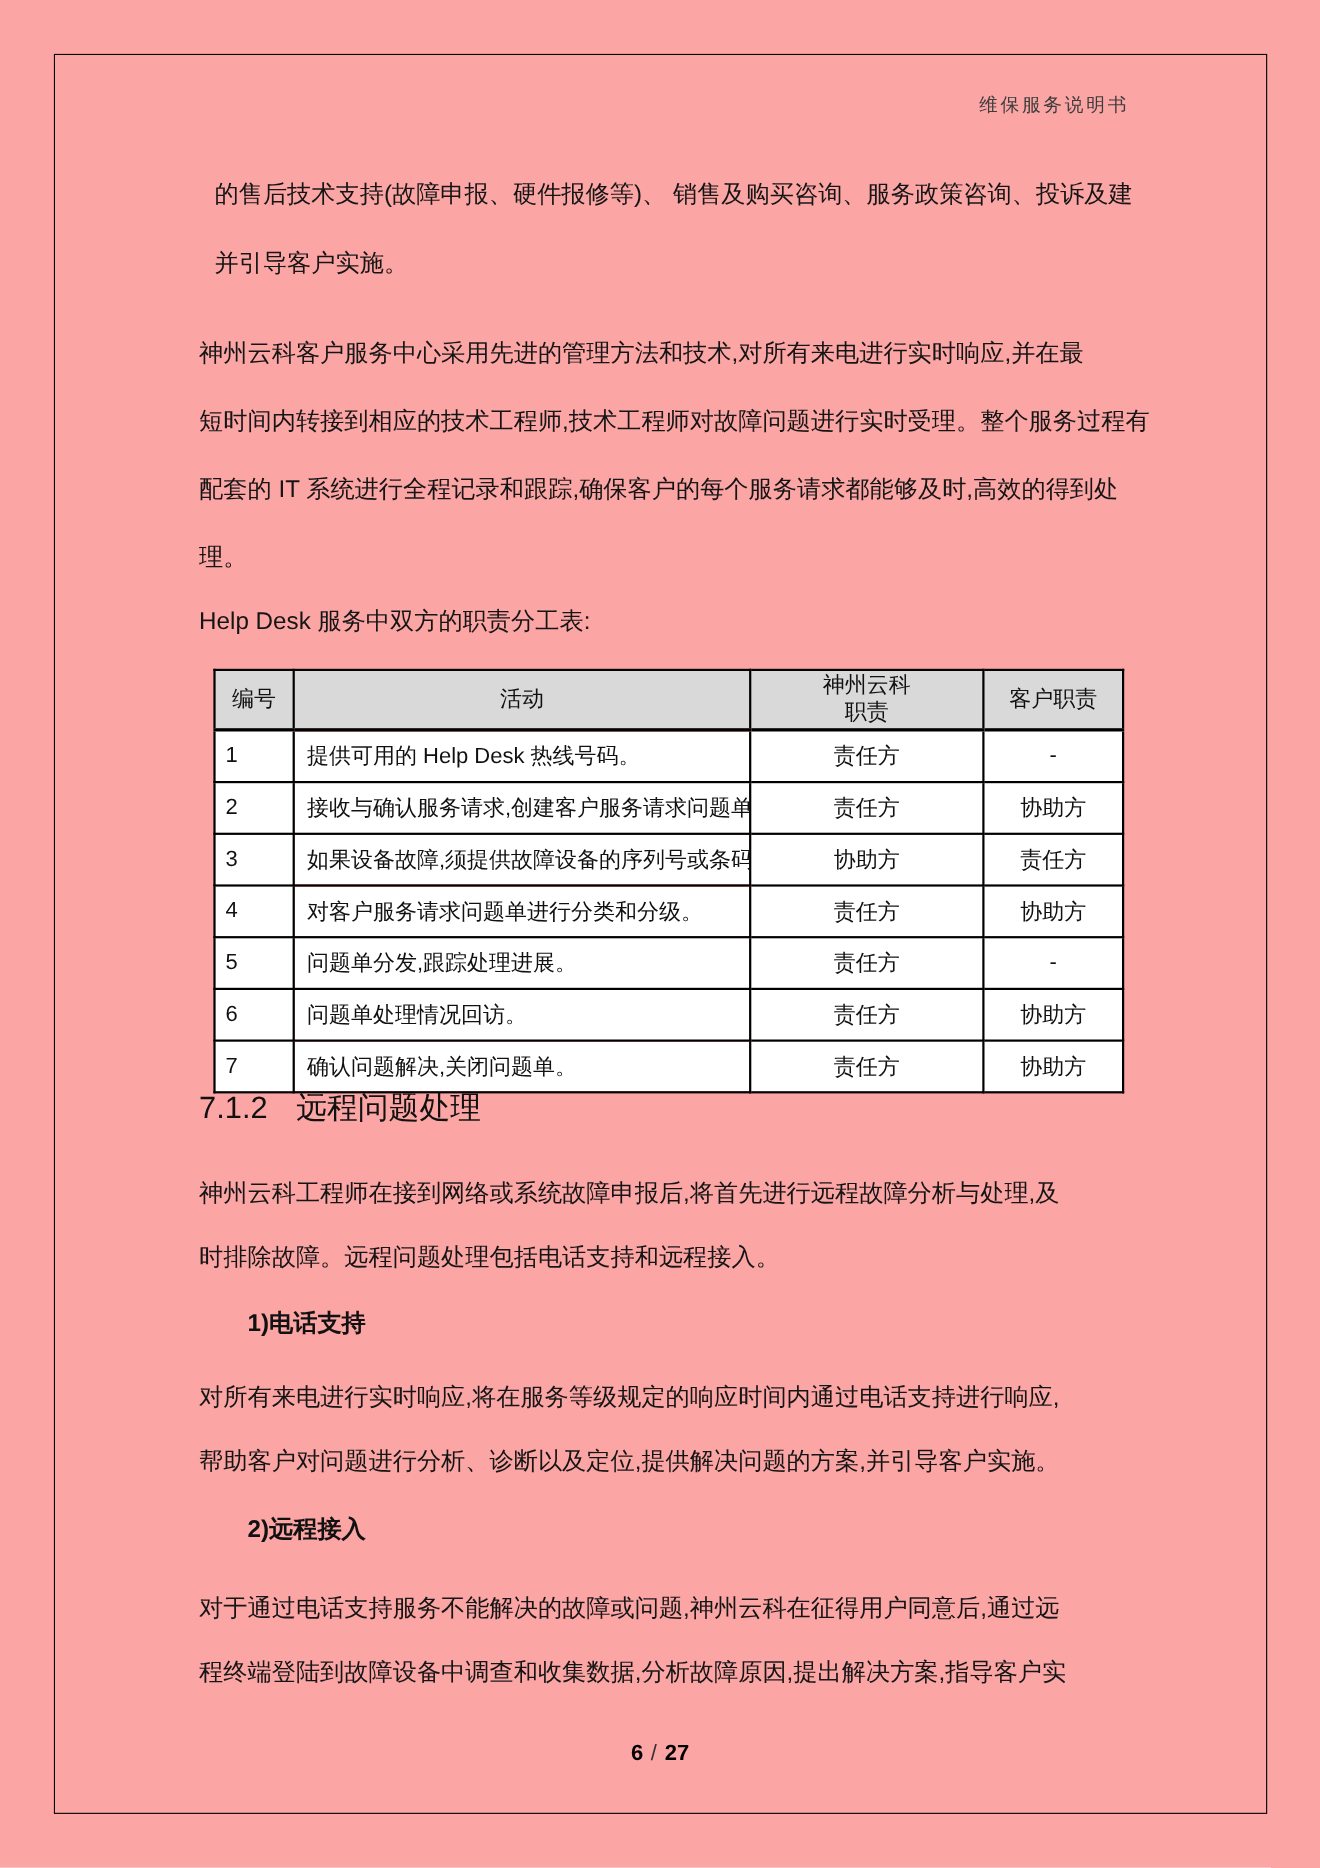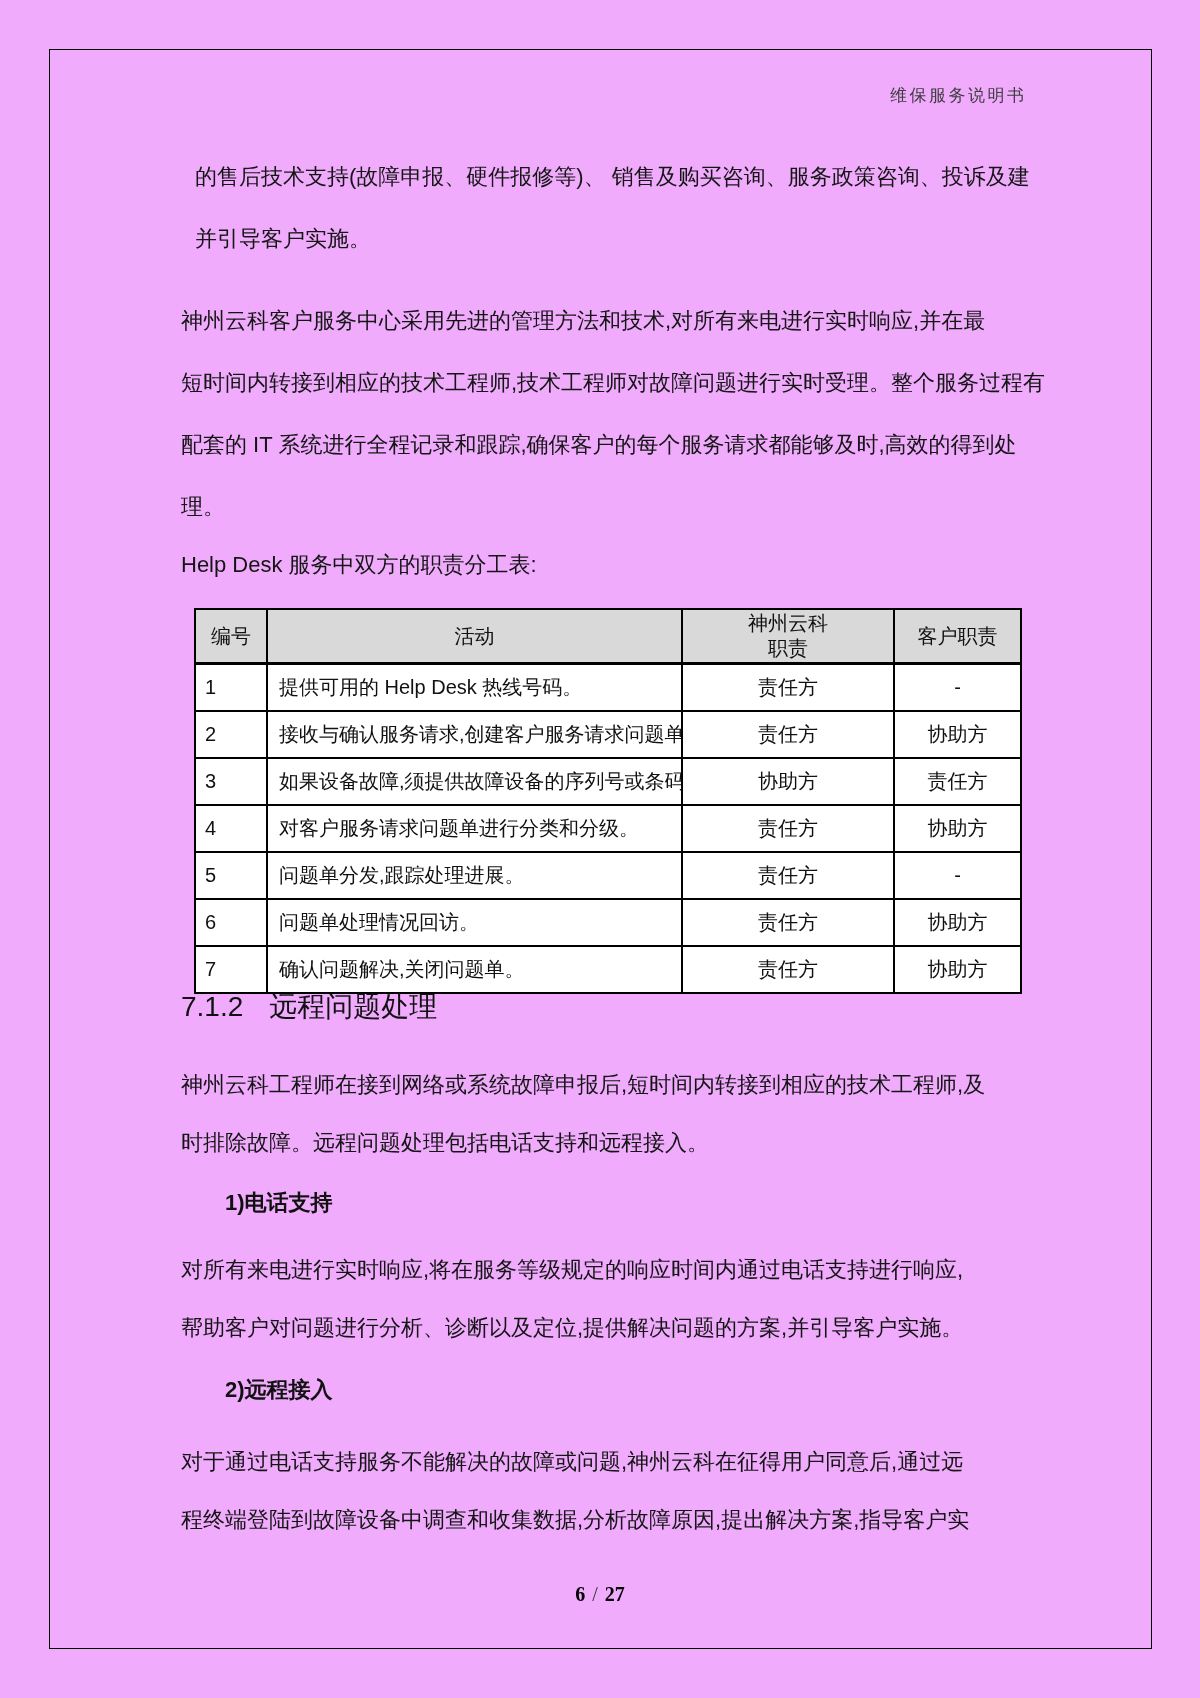--- a/index.html
+++ b/index.html
@@ -1,20 +1,20 @@
 <!DOCTYPE html>
 <html><head>
 <meta charset="utf-8">
 <style>
   html, body { margin: 0; padding: 0; background: #ffffff; }
   .page {
     position: relative;
     width: 1200px;
     height: 1698px;
-    background: #f0abfc;
+    background: #fca5a5;
     font-family: "Liberation Sans", sans-serif;
     color: #1a1a1a;
     overflow: hidden;
   }
   .page-border {
     position: absolute;
     left: 49px;
     top: 49px;
     width: 1103px;
     height: 1600px;
@@ -105,21 +105,21 @@
   }
   .sub1 { top: 1188px; }
   .sub2 { top: 1375px; }
 
   .page-footer {
     position: absolute;
     top: 1583px;
     left: 0;
     width: 1200px;
     text-align: center;
-    font-family: Liberation Serif, serif;
+    font-family: Liberation Sans, sans-serif;
     font-size: 20px;
     color: #000;
   }
   .page-footer .pgnum { font-weight: bold; }
   .page-footer .sep { font-weight: normal; padding: 0 7px; color: #333; }
 </style>
 </head>
 <body>
 
 <div class="page">
@@ -214,21 +214,21 @@
         </tr>
       </tbody>
   </table>
 
   <div class="h712">
     <span class="sec-num">7.1.2</span><span class="sec-title">远程问题处理</span>
   </div>
 
   <div class="para p4 gap58">
 
-  <div class="tline">  神州云科工程师在接到网络或系统故障申报后,短时间内转接到相应的技术工程师,及</div>
+  <div class="tline">  神州云科工程师在接到网络或系统故障申报后,将首先进行远程故障分析与处理,及</div>
       <div class="tline">时排除故障。远程问题处理包括电话支持和远程接入。</div>
     </div>
 
   <div class="subhead sub1">1)电话支持</div>
 
   <div class="para p5 gap58">
 
   <div class="tline">  对所有来电进行实时响应,将在服务等级规定的响应时间内通过电话支持进行响应,</div>
       <div class="tline">帮助客户对问题进行分析、诊断以及定位,提供解决问题的方案,并引导客户实施。</div>
     </div>

